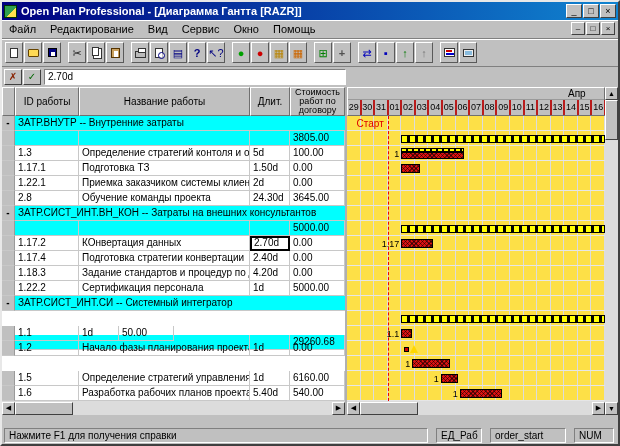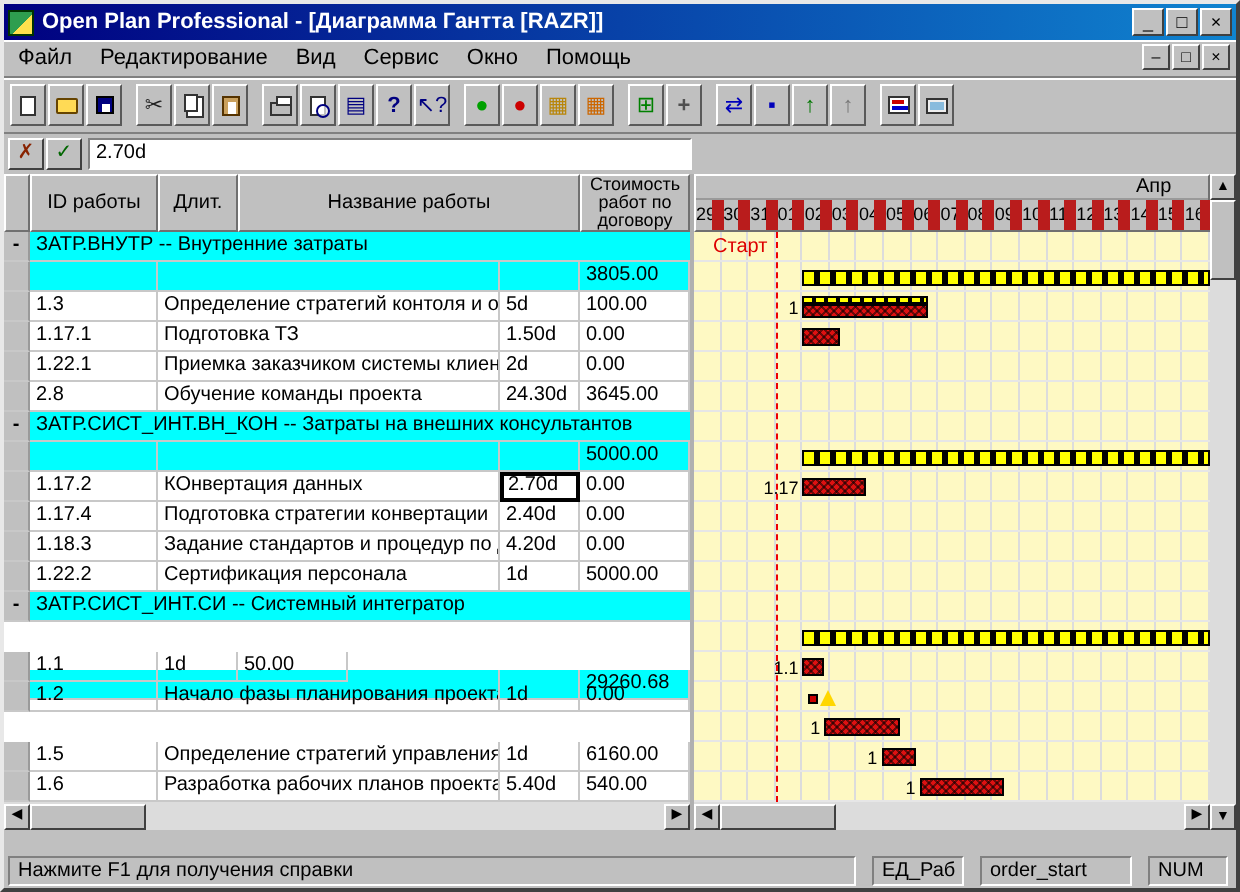--- a/index.html
+++ b/index.html
@@ -75,24 +75,24 @@
   .c-cost { width:55px; }
   .c-group { width:330px; background:#00ffff; border-right:none; }
   .cyan { background:#00ffff; }
   .sel { border:2px solid #000; background:#fff; line-height:10px; padding-left:2px; }
 
   
   .g-header { height:29px; flex:0 0 29px; background:#c0c0c0; border:1px solid; border-color:#fff #707070 #707070 #fff; }
   .g-month { height:12px; position:relative; border-bottom:1px solid #9a9a9a; }
   .month-label { position:absolute; left:220px; top:0; font-size:10px; }
   .g-dates { height:15px; position:relative; }
-  .g-date { position:absolute; top:0; height:15px; font-size:9px; line-height:14px; text-align:center; border-right:6px solid #b91c1c; overflow:hidden; }
-
-  
-  .g-body { flex:1; position:relative; background:#fef9c3; overflow:hidden; }
+  .g-date { position:absolute; top:0; height:15px; font-size:9px; line-height:14px; text-align:center; border-right:2px solid #b91c1c; overflow:hidden; }
+
+  
+  .g-body { flex:1; position:relative; background:#fde047; overflow:hidden; }
   .grid-v { position:absolute; top:0; bottom:0; width:1px; background:#dcdcdc; }
   .grid-h { position:absolute; left:0; right:0; height:1px; background:#e6e6e6; }
   .start-line { position:absolute; top:0; bottom:0; width:0; border-left:1px dashed #ee0000; }
   .start-label { position:absolute; color:#dd0000; font-size:10px; width:36px; text-align:right; }
   .bar { position:absolute; border:1px solid #000; height:9px; }
   .summary { height:8px; background:repeating-linear-gradient(90deg,#ffff00 0 5px,#000 5px 8px); }
   .dualtop { height:4px; background:repeating-linear-gradient(90deg,#ffff00 0 4px,#000 4px 6px); }
   .task { background-color:#dd1111; background-image:repeating-linear-gradient(45deg,rgba(0,0,0,.5) 0 1px,transparent 1px 3px),repeating-linear-gradient(135deg,rgba(0,0,0,.5) 0 1px,transparent 1px 3px); }
   .ms { position:absolute; height:10px; display:flex; align-items:center; }
   .ms-sq { width:5px; height:5px; background:#cc0000; border:1px solid #000; display:inline-block; }
@@ -230,22 +230,22 @@
     <button class="eb-btn eb-accept">✓</button>
     <div class="eb-field">2.70d</div>
   </div>
 
   <div class="content">
 
     <div class="table-pane">
       <div class="t-header">
         <div class="th th-outline"></div>
         <div class="th th-id">ID работы</div>
+        <div class="th th-name">Название работы</div>
         <div class="th th-dur">Длит.</div>
-        <div class="th th-name">Название работы</div>
         <div class="th th-cost">Стоимость работ по договору</div>
       </div>
       <div class="t-body" id="tbody">
           <div class="t-row" style="top: 0px;">
             <div class="t-cell c-outline">-</div>
             <div class="t-cell c-group">ЗАТР.ВНУТР -- Внутренние затраты</div>
           </div>
           <div class="t-row" style="top: 15px;">
             <div class="t-cell c-outline"></div>
             <div class="t-cell c-id cyan"></div>

